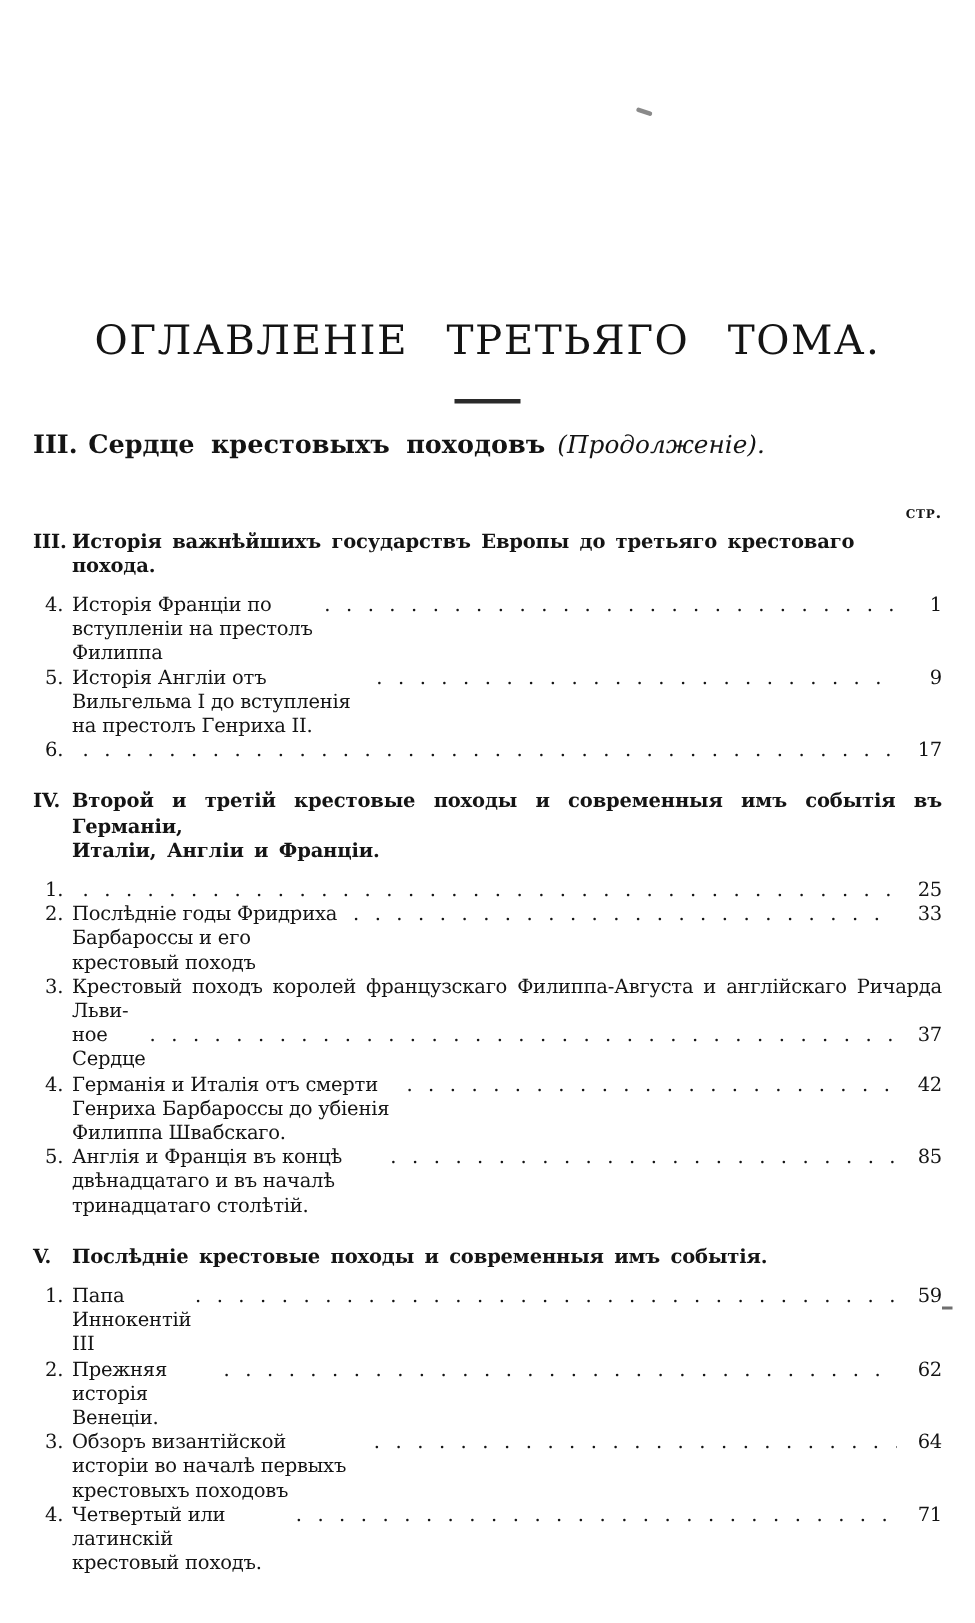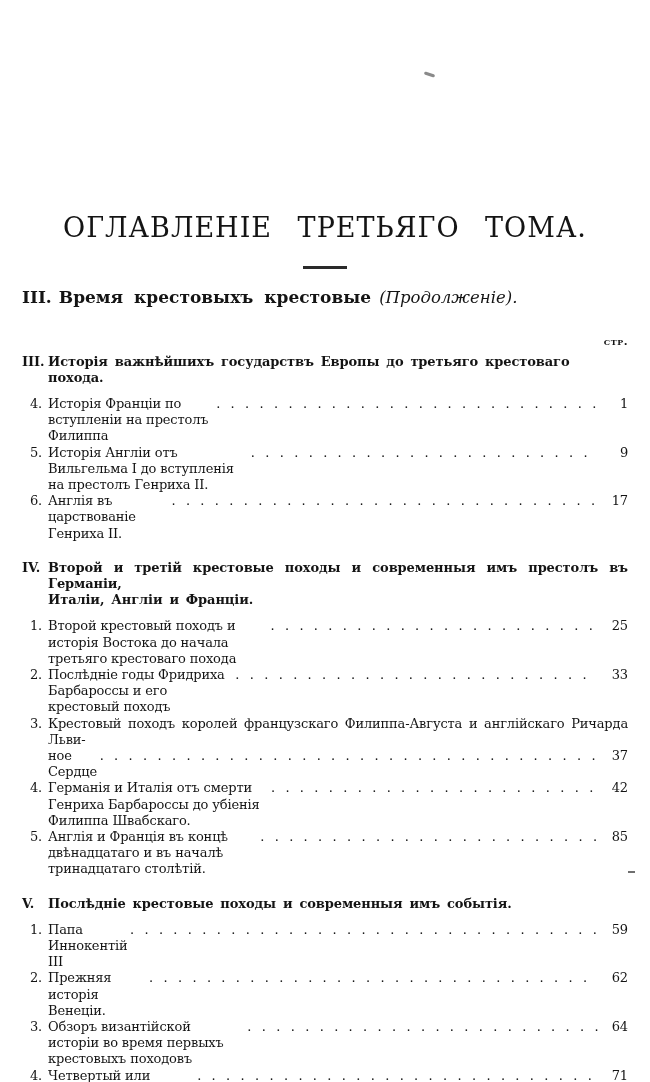--- a/index.html
+++ b/index.html
@@ -98,21 +98,21 @@
 
 <div class="content">
   <div class="speck-top"></div>
   <div class="speck-right"></div>
 
   <h1 class="page-title">ОГЛАВЛЕНІЕ ТРЕТЬЯГО ТОМА.</h1>
 
   <div class="title-rule"></div>
 
   <div class="part-heading">
-    <span class="pnum">III.</span><span>Время крестовыхъ крестовые</span><span class="note">(Продолженіе).</span>
+    <span class="pnum">III.</span><span>Сердце крестовыхъ походовъ</span><span class="note">(Продолженіе).</span>
   </div>
 
   <div class="pagecol">стр.</div>
 
   <div id="toc-sections">
       <div class="section">
         <div class="section-heading">
           <span class="sec-num">III.</span>
           <div class="sec-lines">
             <div>Исторія важнѣйшихъ государствъ Европы до третьяго крестоваго похода.</div>
@@ -136,42 +136,40 @@
                 <span class="txt">Исторія Англіи отъ Вильгельма I до вступленія на престолъ Генриха II.</span>
                 <span class="dots">. . . . . . . . . . . . . . . . . . . . . . . . . . . . . . . . . . . . . . . . . . . . . . . . . . . . . . . . . . . . </span>
                 <span class="pg">9</span>
               </div>
             </div>
           </div>
           <div class="item">
             <span class="inum">6.</span>
             <div class="ibody">
               <div class="line last">
-                <span class="txt">Англія въ царствованіе Генриха II.</span>
                 <span class="dots">. . . . . . . . . . . . . . . . . . . . . . . . . . . . . . . . . . . . . . . . . . . . . . . . . . . . . . . . . . . . </span>
                 <span class="pg">17</span>
               </div>
             </div>
           </div>
         </div>
       </div>
       <div class="section">
         <div class="section-heading">
           <span class="sec-num">IV.</span>
           <div class="sec-lines">
-            <div class="jline">Второй и третій крестовые походы и современныя имъ престолъ въ Германіи,</div>
+            <div class="jline">Второй и третій крестовые походы и современныя имъ событія въ Германіи,</div>
             <div>Италіи, Англіи и Франціи.</div>
           </div>
         </div>
         <div class="items">
           <div class="item">
             <span class="inum">1.</span>
             <div class="ibody">
               <div class="line last">
-                <span class="txt">Второй крестовый походъ и исторія Востока до начала третьяго крестоваго похода</span>
                 <span class="dots">. . . . . . . . . . . . . . . . . . . . . . . . . . . . . . . . . . . . . . . . . . . . . . . . . . . . . . . . . . . . </span>
                 <span class="pg">25</span>
               </div>
             </div>
           </div>
           <div class="item">
             <span class="inum">2.</span>
             <div class="ibody">
               <div class="line last">
                 <span class="txt">Послѣдніе годы Фридриха Барбароссы и его крестовый походъ</span>
@@ -238,21 +236,21 @@
                 <span class="txt">Прежняя исторія Венеціи.</span>
                 <span class="dots">. . . . . . . . . . . . . . . . . . . . . . . . . . . . . . . . . . . . . . . . . . . . . . . . . . . . . . . . . . . . </span>
                 <span class="pg">62</span>
               </div>
             </div>
           </div>
           <div class="item">
             <span class="inum">3.</span>
             <div class="ibody">
               <div class="line last">
-                <span class="txt">Обзоръ византійской исторіи во время первыхъ крестовыхъ походовъ</span>
+                <span class="txt">Обзоръ византійской исторіи во началѣ первыхъ крестовыхъ походовъ</span>
                 <span class="dots">. . . . . . . . . . . . . . . . . . . . . . . . . . . . . . . . . . . . . . . . . . . . . . . . . . . . . . . . . . . . </span>
                 <span class="pg">64</span>
               </div>
             </div>
           </div>
           <div class="item">
             <span class="inum">4.</span>
             <div class="ibody">
               <div class="line last">
                 <span class="txt">Четвертый или латинскій крестовый походъ.</span>

